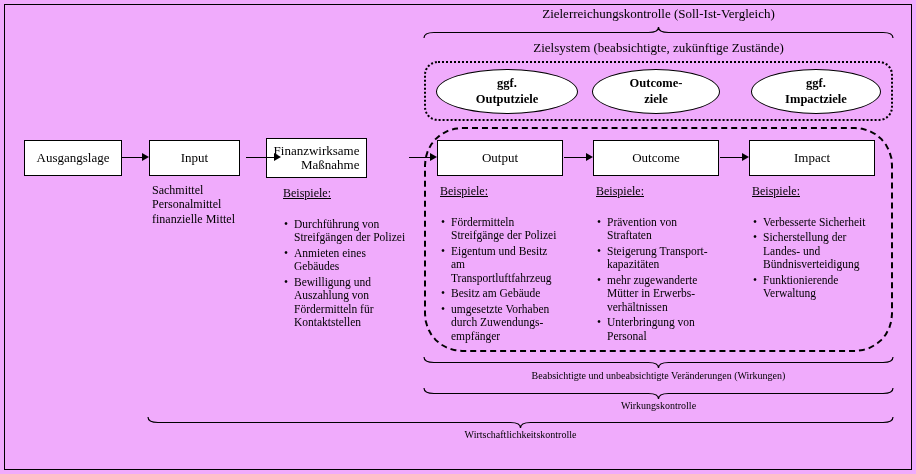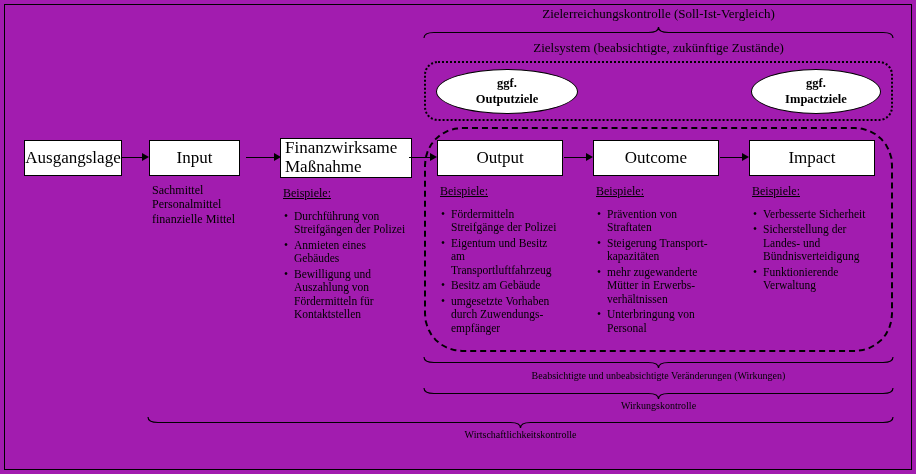--- a/index.html
+++ b/index.html
@@ -1,30 +1,30 @@
 <!DOCTYPE html>
 <html><head>
 <meta charset="utf-8">
 <style>
   *{margin:0;padding:0;box-sizing:border-box}
   html,body{background:#fff}
   body{font-family:"Liberation Serif",serif;color:#000}
-  .canvas{position:relative;width:916px;height:474px;background:#a21caf;overflow:hidden}
+  .canvas{position:relative;width:916px;height:474px;background:#f0abfc;overflow:hidden}
   .frame{position:absolute;left:4px;top:4px;width:908px;height:466px;border:1.5px solid #000}
   .label{position:absolute;text-align:center;font-size:13px;line-height:1.15}
   .label.small{font-size:10px}
-  .box{position:absolute;border:1.5px solid #000;display:flex;align-items:center;justify-content:center;text-align:left;font-size:17px;line-height:1.1;background:#fff;padding:4px}
+  .box{position:absolute;border:1.5px solid #000;display:flex;align-items:center;justify-content:center;text-align:right;font-size:13px;line-height:1.1;background:#fff;padding:16px}
   .dotted-box{position:absolute;border:2px dotted #000;border-radius:14px}
   .dashed-box{position:absolute;border:2px dashed #000;border-radius:38px}
   .ellipse{position:absolute;border:1.5px solid #000;border-radius:50%;display:flex;flex-direction:column;align-items:center;justify-content:center;font-weight:bold;font-size:12.5px;line-height:1.25;text-align:center;background:#fff}
   svg.brace{position:absolute;overflow:visible}
   .arrow{position:absolute;height:1.3px;background:#000}
   .arrow::after{content:"";position:absolute;right:-2px;top:-3.7px;width:0;height:0;border-left:7px solid #000;border-top:4px solid transparent;border-bottom:4px solid transparent}
   .col{position:absolute;font-size:11.5px;line-height:1.17}
-  .bsp{text-decoration:underline;font-size:12px;margin-bottom:10px}
+  .bsp{text-decoration:underline;font-size:12px;margin-bottom:18px}
   ul.bullets{list-style:none}
   ul.bullets li{position:relative;padding-left:11px;margin-bottom:2px}
   ul.bullets li::before{content:"\2022";position:absolute;left:1px}
   ul.plain{list-style:none;font-size:12px;line-height:1.2}
 </style>
 </head>
 <body>
 
 <div class="canvas">
   <div class="frame"></div>
@@ -33,30 +33,34 @@
   <svg class="brace" style="left:424px;top:27px" width="469" height="11">
       <path d="M0,11 Q0,5.5 10,5.5 L224.5,5.5 Q234.5,5.5 234.5,0 Q234.5,5.5 244.5,5.5 L459,5.5 Q469,5.5 469,11" fill="none" stroke="#000" stroke-width="1.2"></path>
     </svg>
   <div class="label" style="left:424px;top:41px;width:469px">Zielsystem (beabsichtigte, zukünftige Zustände)</div>
 
   <div class="dotted-box" style="left:424px;top:61px;width:469px;height:60px"></div>
   <div class="ellipse" style="left:436px;top:69px;width:142px;height:45px">
     <div>ggf.</div>
     <div>Outputziele</div>
   </div>
+  <div class="ellipse" style="left:592px;top:69px;width:128px;height:45px">
+    <div>Outcome-</div>
+    <div>ziele</div>
+  </div>
   <div class="ellipse" style="left:751px;top:69px;width:130px;height:45px">
     <div>ggf.</div>
     <div>Impactziele</div>
   </div>
 
   <div class="dashed-box" style="left:424px;top:127px;width:469px;height:225px"></div>
 
   <div class="box" style="left:24px;top:140px;width:98px;height:36px">Ausgangslage</div>
   <div class="box" style="left:149px;top:140px;width:91px;height:36px">Input</div>
-  <div class="box" style="left:280px;top:138px;width:132px;height:40px">Finanzwirksame Maßnahme</div>
+  <div class="box" style="left:266px;top:138px;width:101px;height:40px">Finanzwirksame Maßnahme</div>
   <div class="box" style="left:437px;top:140px;width:126px;height:36px">Output</div>
   <div class="box" style="left:593px;top:140px;width:126px;height:36px">Outcome</div>
   <div class="box" style="left:749px;top:140px;width:126px;height:36px">Impact</div>
 
   <div class="arrow" style="left:122px;top:157px;width:25px"></div>
   <div class="arrow" style="left:246px;top:157px;width:33px"></div>
   <div class="arrow" style="left:409px;top:157px;width:26px"></div>
   <div class="arrow" style="left:564px;top:157px;width:27px"></div>
   <div class="arrow" style="left:720px;top:157px;width:27px"></div>
 

